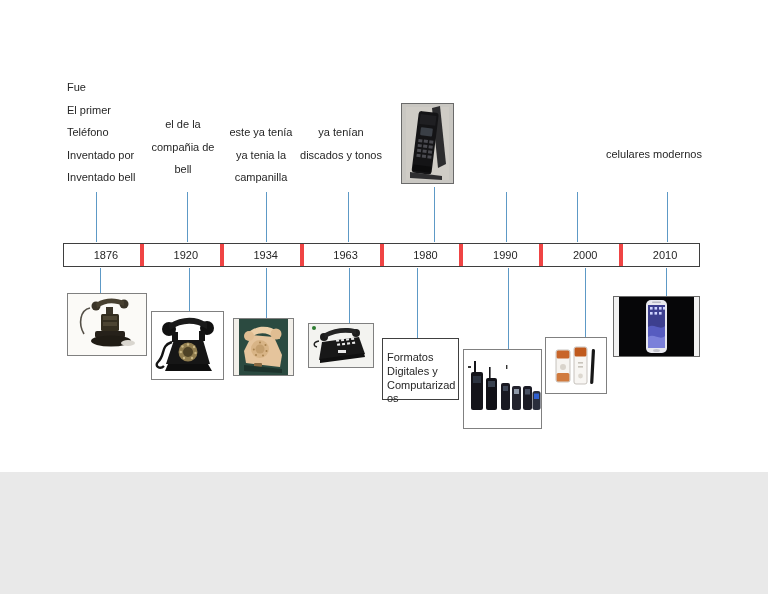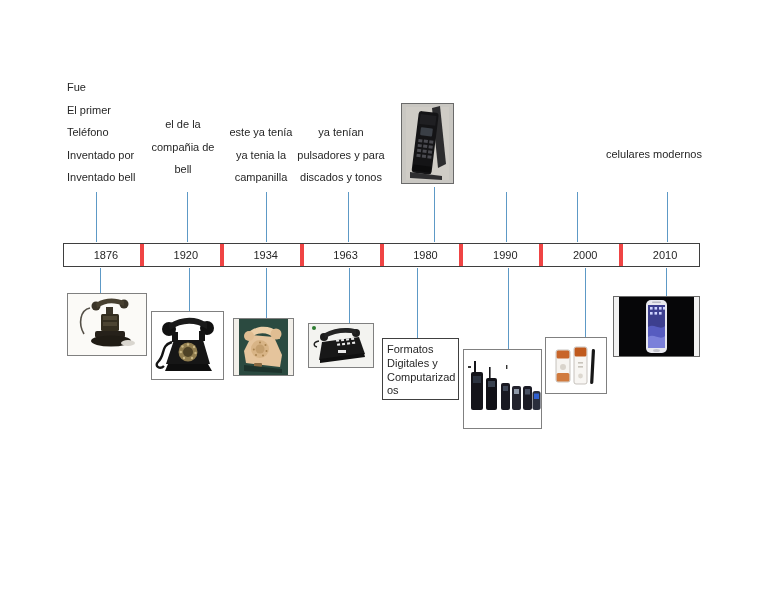--- a/index.html
+++ b/index.html
@@ -1,38 +1,38 @@
 <!DOCTYPE html>
 <html><head>
 <meta charset="utf-8">
 <style>
   * { margin:0; padding:0; box-sizing:border-box; }
   body { background:#e9e9e9; font-family:"Liberation Sans", sans-serif; }
   .canvas {
-    position:relative; width:768px; height:594px; background:#ffffff;
+    position:relative; width:768px; height:472px; background:#ffffff;
     overflow:hidden; color:#262626;
   }
   .txt { position:absolute; font-size:11px; line-height:22.5px; white-space:nowrap; }
   .txt div { white-space:nowrap; }
   .c-center { text-align:center; }
   .vline { position:absolute; width:1px; background:#5d99c6; }
   .timeline {
     position:absolute; left:63px; top:243px; width:637px; height:24px;
     display:flex; border:1px solid #3f3f3f; background:#fff;text-align:center;
   }
   .tl-cell {
     flex:1 1 0; border-left:4px solid #ef4444; font-size:11px;
     line-height:22px; padding-left:8px; color:#262626;
   }
   .tl-cell:first-child { border-left:none; }
   .fig { position:absolute; border:1px solid #808080; background:#fff; overflow:hidden; }
   .callout {
     position:absolute; left:382px; top:338px; width:77px; height:62px;
     border:1px solid #404040; background:#fff; font-size:11px; line-height:13.8px;
-    padding:4px 0 0 4px;
+    padding:12px 0 0 4px;
   }
 </style>
 </head>
 <body>
 
 <div class="canvas">
 
   <div class="txt" style="left:67px; top:76px;">
     <div>Fue</div>
     <div>El primer</div>
@@ -48,21 +48,20 @@
   </div>
 
   <div class="txt c-center" style="left:221px; top:121px; width:80px;">
     <div>este ya tenía</div>
     <div>ya tenia la</div>
     <div>campanilla</div>
   </div>
 
   <div class="txt c-center" style="left:296px; top:121px; width:90px;">
     <div>ya tenían</div>
-    <div>pulsadores y para</div>
     <div>discados y tonos</div>
   </div>
 
 
 
   <div class="txt" style="left:606px; top:143px;">
     <div>celulares modernos</div>
   </div>
 
   <div class="fig" style="left:401px; top:103px; width:53px; height:81px; border-color:#6a6a6a; background:#c9c7c2;">

